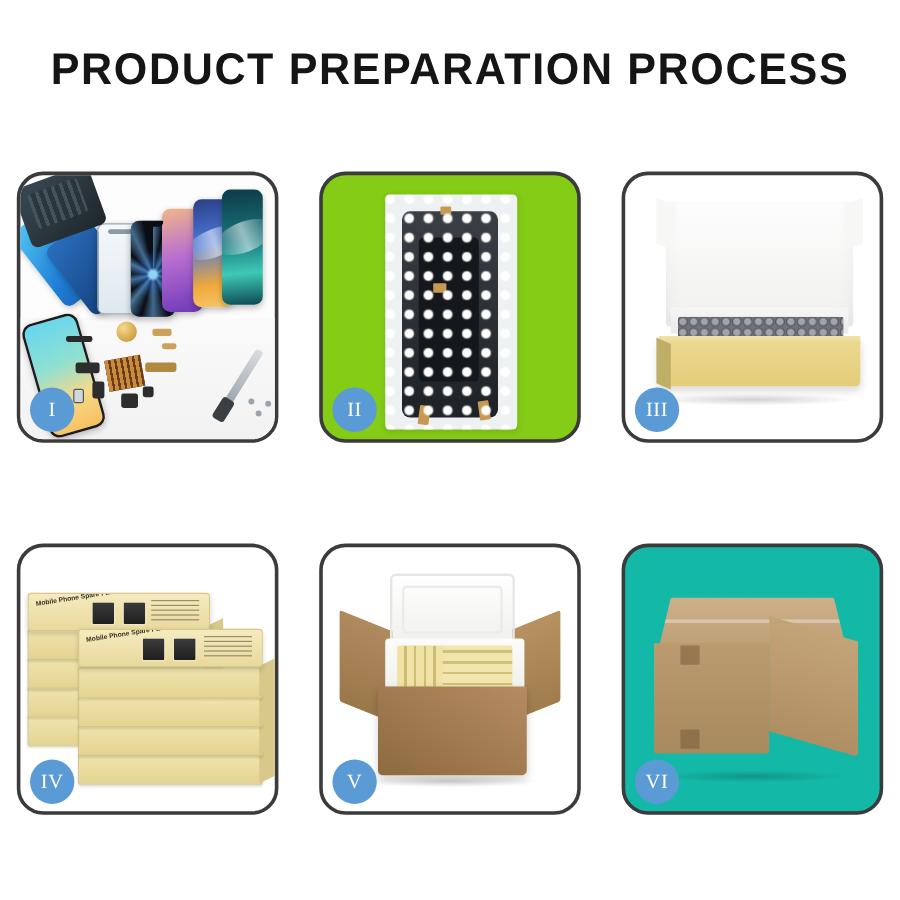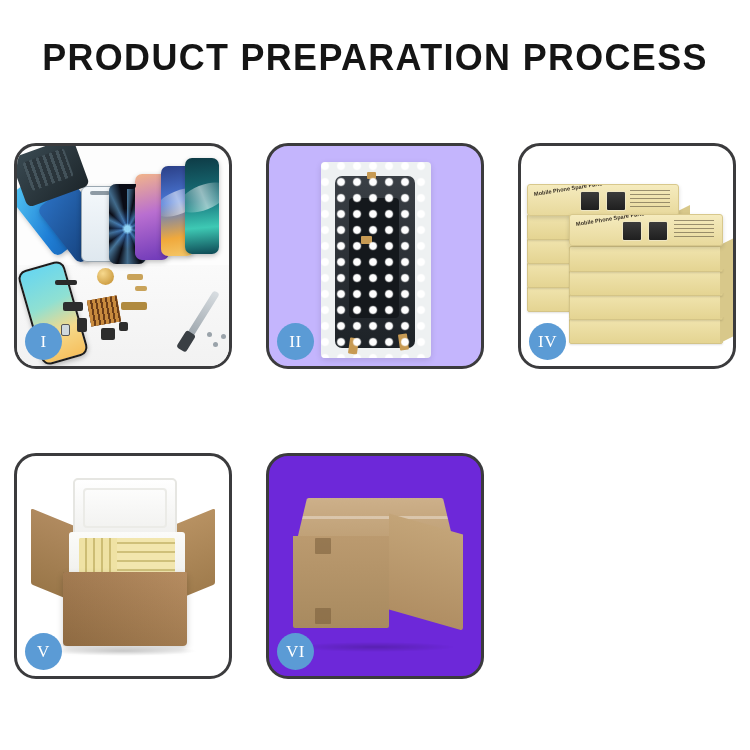--- a/index.html
+++ b/index.html
@@ -156,21 +156,21 @@
   .driver {
     position:absolute; left:182px; top:142px; width:7px; height:54px;
     background: linear-gradient(#d8dde1,#9aa3aa);
     transform: rotate(32deg); border-radius:3px;
   }
   .driver::after{content:"";position:absolute;left:-2px;bottom:-14px;width:11px;height:20px;
     background:#3a3f44;border-radius:3px;}
   .screw { position:absolute; width:5px; height:5px; border-radius:50%; background:#9aa3aa; }
 
   
-  .p2 { background:#c4b5fd; }
+  .p2 { background:#84cc16; }
   .bubblepack {
     position:absolute; left:52px; top:16px; width:110px; height:196px;
     background:#eef1f2; border-radius:4px;
     box-shadow: 0 2px 6px rgba(0,0,0,.12);
     overflow:hidden;
   }
   .bubblepack .inner-screen {
     position:absolute; left:14px; top:14px; width:80px; height:172px;
     background: linear-gradient(#3a3f45,#1d2227);
     border-radius:7px;
@@ -327,21 +327,21 @@
   .foam-inner .vbars {
     left:0; width:40%;
     background: repeating-linear-gradient(90deg,#efe2a4 0 6px,#cdbd74 6px 8px);
   }
   .foam-inner .hbars {
     left:40%; width:60%;
     background: repeating-linear-gradient(0deg,#f2e6ae 0 7px,#cfc07a 7px 9px);
   }
 
   
-  .p6 { background:#6d28d9; }
+  .p6 { background:#14b8a6; }
   .c6-top {
     position:absolute; left:28px; top:26px; width:156px; height:58px;
     background: linear-gradient(#cdb08a,#bfa076);
     transform: perspective(220px) rotateX(34deg);
     transform-origin: bottom center;
     border-radius:2px;
   }
   .c6-top .seam {
     position:absolute; left:0; right:0; top:46%; height:4px;
     background: rgba(255,255,255,.35);
@@ -423,20 +423,31 @@
           <div class="tape t1"></div>
           <div class="tape t2"></div>
           <div class="tape t3"></div>
           <div class="tape t4"></div>
           <div class="bubbles"></div>
         </div>
       </div>
       <div class="badge">II</div>
     </div>
 
+    <div class="panel p3">
+      <div class="panel-stage">
+        <div class="box3-lid"></div>
+        <div class="box3-foam"></div>
+        <div class="box3-items"></div>
+        <div class="box3-rim"></div>
+        <div class="box3-body"></div>
+        <div class="shadow" style="bottom:28px;width:172px"></div>
+      </div>
+      <div class="badge">III</div>
+    </div>
 
     <div class="panel p4">
       <div class="panel-stage">
         <div class="stack">
 
           <div class="sbox" style="left:0;top:116px">
               <i class="side"></i>
             </div>
           <div class="sbox" style="left:0;top:92px">
               <i class="side"></i>

